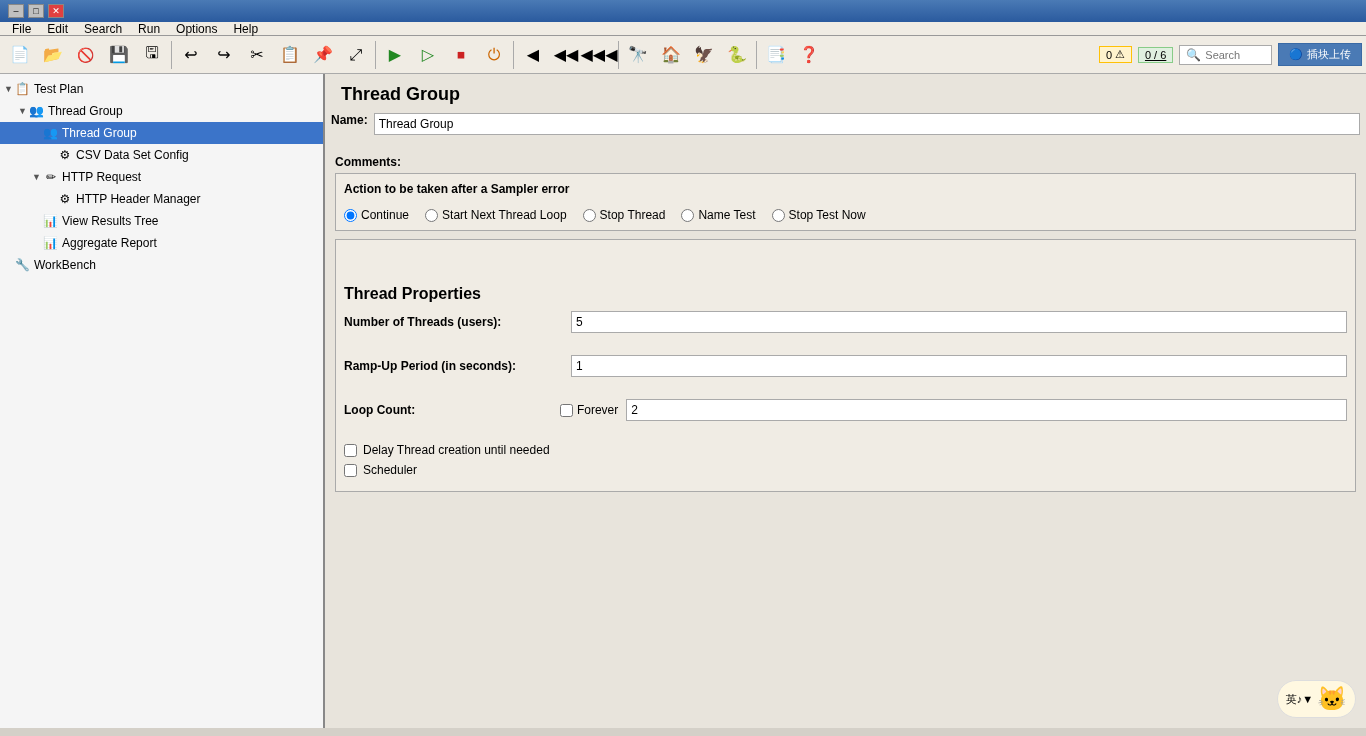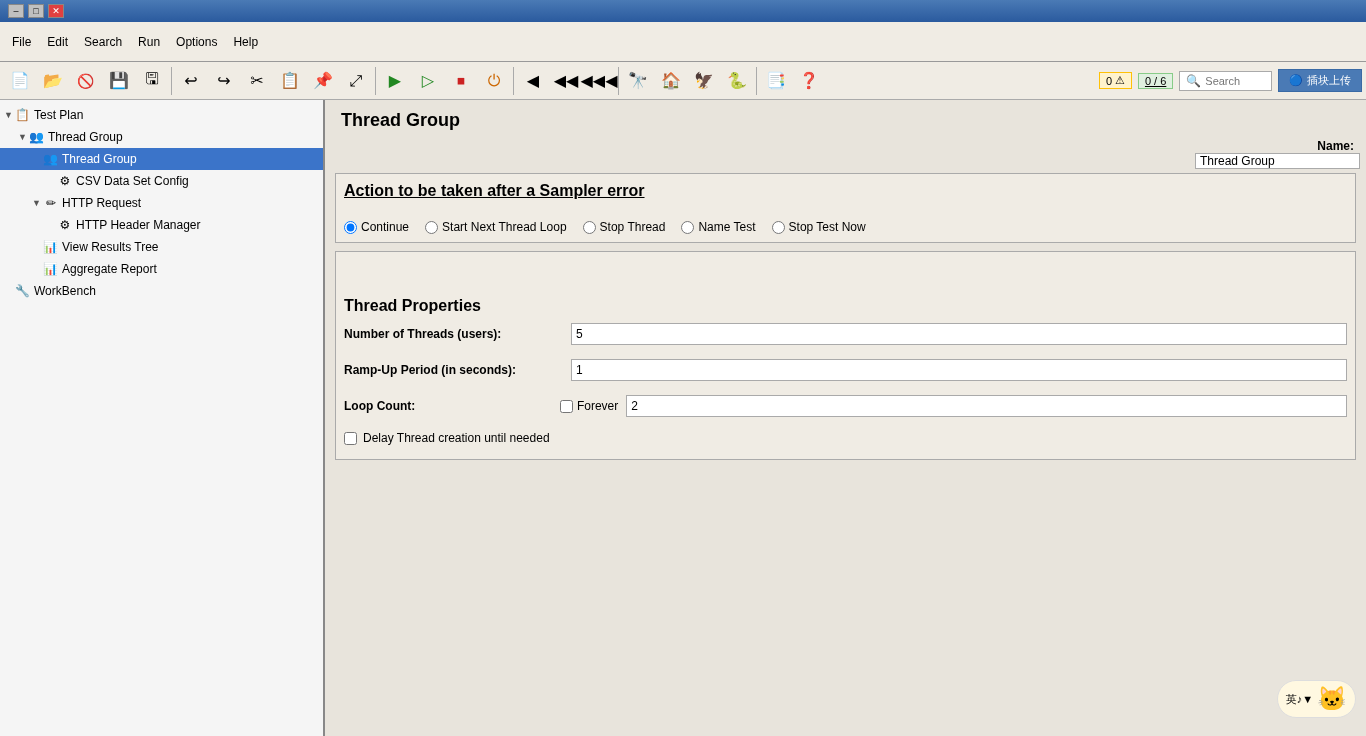--- a/index.html
+++ b/index.html
@@ -28,21 +28,21 @@
     }
     .title-btn.close { background: #e04040; color: white; }
 
     
     #menubar {
       background: #f0ece4;
       border-bottom: 1px solid #999;
       padding: 2px 4px;
       display: flex;
       gap: 0;
-      height: 40px;
+      height: 14px;
       align-items: center;
     }
     .menu-item {
       padding: 2px 8px;
       cursor: pointer;
       font-size: 12px;
       color: #000;
     }
 
     
@@ -133,24 +133,23 @@
 
     
     .tg-title {
       font-size: 18px;
       font-weight: bold;
       padding: 10px 16px 8px;
       color: #000;
     }
     .field-row {
       display: flex;
-      align-items: flex-end;
-      margin-bottom: 4px;
+      align-items: flex-start;
+      margin-bottom: 20px;
       padding: 0 6px;
-      flex-direction: column;
     }
     .field-label {
       font-weight: bold;
       font-size: 12px;
       color: #000;
       margin-right: 6px;
       white-space: nowrap;
     }
     .field-input {
       flex: 1;
@@ -166,23 +165,22 @@
       padding: 0 10px 4px;
     }
     .section-box {
       border: 1px solid #aaa;
       margin: 0 10px 8px;
       padding: 8px;
       background: #f0ece4;
     }
     .section-title {
       font-weight: bold;
-      font-size: 16px;
-      margin-bottom: 20px;
-      text-decoration: underline;
+      font-size: 12px;
+      margin-bottom: 12px;
     }
     .radio-row {
       display: flex;
       align-items: center;
       gap: 16px;
       flex-wrap: wrap;
     }
     .radio-option {
       display: flex;
       align-items: center;
@@ -198,21 +196,21 @@
     }
     .thread-props-title {
       font-weight: bold;
       font-size: 16px;
       margin-bottom: 8px;
       margin-top: 37px;
     }
     .tp-row {
       display: flex;
       align-items: center;
-      margin-bottom: 14px;
+      margin-bottom: 22px;
     }
     .tp-label {
       font-size: 12px;
       font-weight: bold;
       width: 240px;
     }
     .tp-input {
       height: 22px;
       border: 1px solid #aaa;
       background: white;
@@ -375,20 +373,21 @@
     </div>
 
   <div id="right-panel">
     <div class="tg-title">Thread Group</div>
 
     <div class="field-row">
       <span class="field-label">Name:</span>
       <input type="text" class="field-input" value="Thread Group" style="">
     </div>
 
+    <div class="comments-label">Comments:</div>
 
     <div class="section-box">
       <div class="section-title">Action to be taken after a Sampler error</div>
       <div class="radio-row">
         <label class="radio-option">
           <input type="radio" name="sampler-error" checked="" style="">
           <span>Continue</span>
         </label>
         <label class="radio-option">
           <input type="radio" name="sampler-error" style="">
@@ -429,20 +428,24 @@
           <span>Forever</span>
         </label>
         <input type="text" value="2" style="height: 22px; border: 1px solid rgb(170, 170, 170); width: 800px; padding: 0px 4px; font-size: 12px;">
       </div>
 
       <div class="checkbox-row">
         <input type="checkbox" style="">
         <span>Delay Thread creation until needed</span>
       </div>
 
+      <div class="checkbox-row">
+        <input type="checkbox" style="">
+        <span>Scheduler</span>
+      </div>
     </div>
   </div>
 </div>
 
 <div class="mascot">
   <span>英♪▼</span>
   <span style="font-size:24px;">🐱</span>
 </div>
 
 </body></html>

